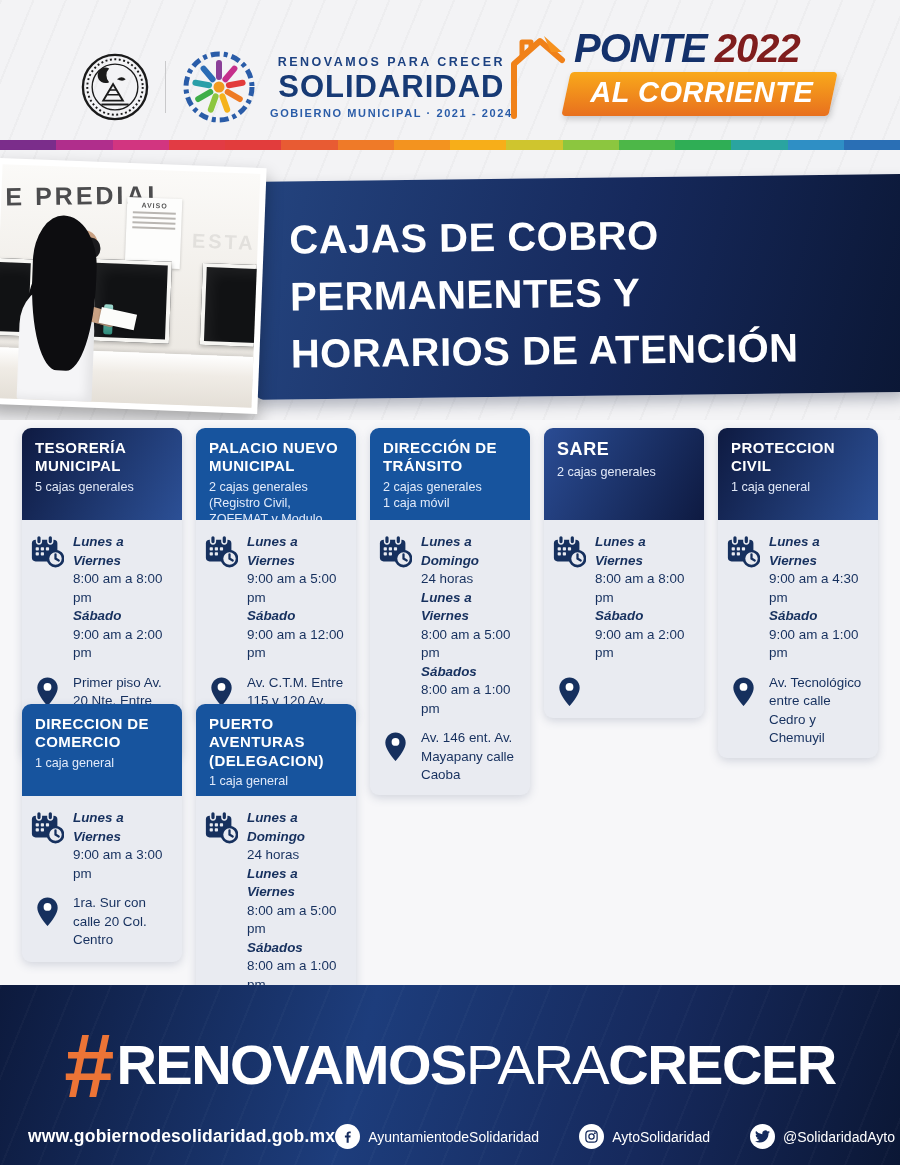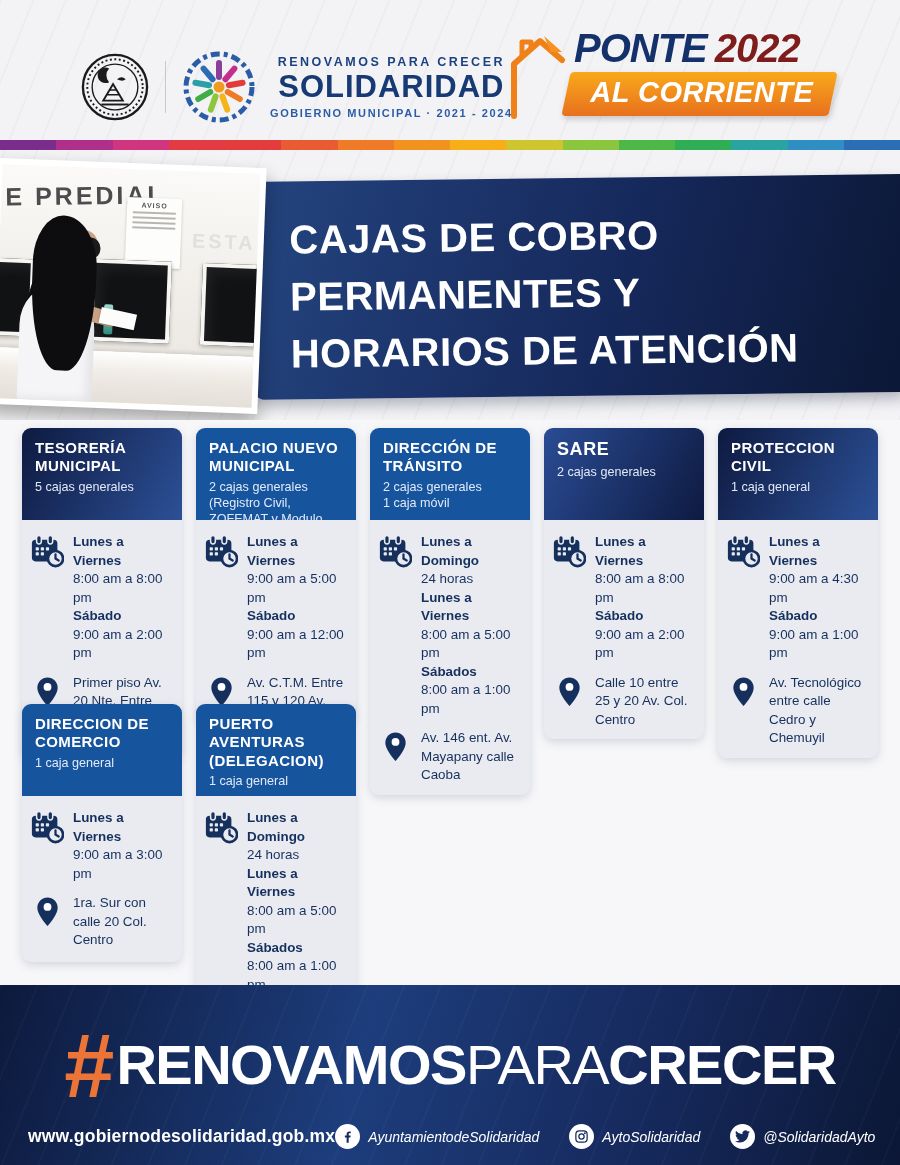--- a/index.html
+++ b/index.html
@@ -96,37 +96,37 @@
   .hs-solid{ background:#17549e; }
   .hs-grad-dark-blue{ background:linear-gradient(118deg,#0e1a41 0%,#2c5096 100%); }
   .hs-grad-blue-dark{ background:linear-gradient(118deg,#2a4c94 0%,#0e1a41 100%); }
   .card-title{ font-size:15px; font-weight:800; line-height:1.22; letter-spacing:.4px; }
   .card-title.xl{ font-size:18px; letter-spacing:.6px; }
   .card-sub{ font-size:12.6px; line-height:1.3; margin-top:3px; color:rgba(236,242,255,.95); font-weight:400; }
   .card-body{ flex:1; background:#e9ebf1; border-radius:0 0 9px 9px; padding:13px 8px 10px 6px;
      font-size:13.4px; line-height:1.38; color:#16305e; }
   .row{ display:flex; gap:7px; }
   .icon-cell{ width:38px; flex:none; display:flex; justify-content:center; align-items:flex-start; padding-top:1px; }
-  .sched-list .day{ font-weight:700; }
+  .sched-list .day{ font-weight:700;font-style:italic; }
   .loc{ margin-top:11px; }
   .loc .icon-cell{ padding-top:2px; }
 
   
   .foot{ left:0; right:0; bottom:0; height:180px;
      background:linear-gradient(105deg,#0d1a3d 0%,#1d3d7c 40%,#16295c 72%,#0b1735 100%); color:#fff; }
   .foot::before{ content:""; position:absolute; inset:0; pointer-events:none;
      background:repeating-linear-gradient(112deg, rgba(255,255,255,0.025) 0 2px, transparent 2px 34px); }
   .hash-line{ position:absolute; top:30px; left:0; right:0; text-align:center; white-space:nowrap; }
   .hash{ color:#ec7436; font-size:90px; font-weight:800; vertical-align:-13px; margin-right:4px; letter-spacing:-2px;}
   .hword{ font-size:56px; letter-spacing:-1.5px; }
   .hw-bold{ font-weight:800; }
   .hw-light{ font-weight:400; }
   .foot-bar{ position:absolute; left:28px; right:30px; bottom:16px; display:flex; align-items:center; }
   .website{ font-size:17.5px; font-weight:700; letter-spacing:.2px; }
-  .socials{ margin-left:auto; display:flex; gap:30px; align-items:flex-start;font-style:italic; }
+  .socials{ margin-left:auto; display:flex; gap:40px; align-items:flex-start; }
   .social-pill{ display:flex; align-items:center; gap:8px; font-size:14px; }
   .sicon{ width:25px; height:25px; border-radius:50%; background:#fff; flex:none;
      display:flex; align-items:center; justify-content:center; }
   .sicon svg{ width:15px; height:15px; }
 </style>
 </head>
 <body>
 
 <div class="page">
 
@@ -405,21 +405,20 @@
               <div class="hrs">9:00 am a 2:00 pm</div>
             </div>
       </div>
       <div class="row loc">
         <div class="icon-cell">
           <svg width="25" height="32" viewBox="0 0 32 40">
             <path d="M16 1.5C8.8 1.5 3 7.3 3 14.5 3 24 16 38 16 38s13-14 13-23.5C29 7.3 23.2 1.5 16 1.5z" fill="#16305e"></path>
             <circle cx="16" cy="13.5" r="5" fill="#ffffff"></circle>
           </svg>
         </div>
-        <div class="loc-text">Calle 10 entre 25 y 20 Av. Col. Centro</div>
       </div>
     </div>
   </article>
 
   <article class="card">
     <div class="card-head hs-grad-dark-blue">
       <h3 class="card-title">PROTECCION CIVIL</h3>
       <div class="card-sub">
             <div>1 caja general</div>
           </div>

